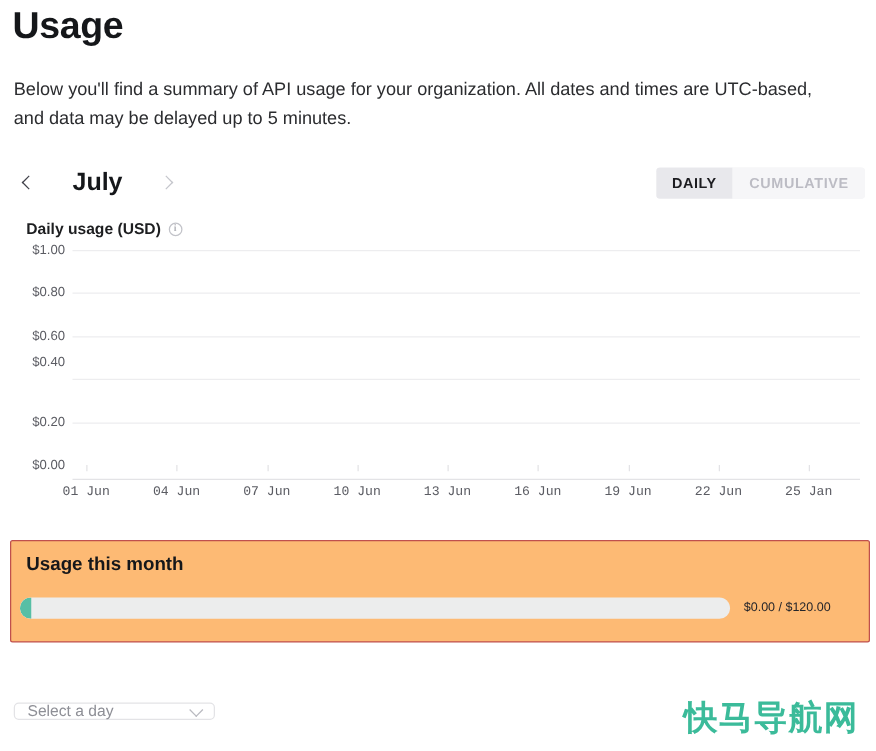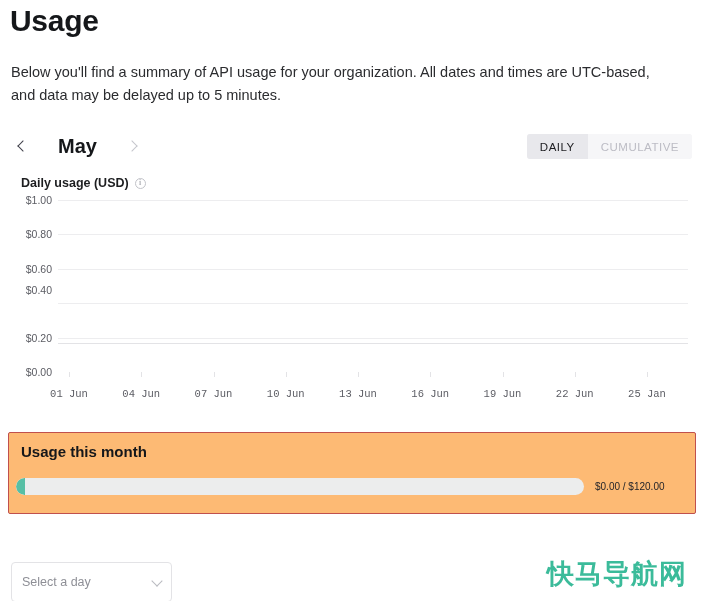--- a/index.html
+++ b/index.html
@@ -70,21 +70,21 @@
     right: 9px; top: 134px;
     display: flex;
     background: #f4f4f6;
     border-radius: 3px;
     overflow: hidden;
     height: 25px;
   }
   .seg {
     display: flex; align-items: center; justify-content: center;
     font-size: 11.5px;
-    font-weight: 400;
+    font-weight: 700;
     letter-spacing: 0.5px;
     padding: 0 13px;
     border: none;
     background: transparent;
     cursor: pointer;
     height: 25px;
   }
   .seg.active { background: #e8e8ec; color: #1c1c20; }
   .seg.inactive { background: #f6f6f8; color: #bcbcc4; }
 
@@ -127,21 +127,21 @@
     position: absolute;
     right: 6px;
     font-size: 10.5px;
     color: #5b5c63;
     transform: translateY(-50%);
     white-space: nowrap;
   }
   .plot {
     position: absolute;
     left: 58px; top: 0;
-    width: 630px; height: 144px; font-family: Liberation Mono, monospace;
+    width: 630px; height: 184px; font-family: Liberation Mono, monospace;
   }
   .gridline {
     position: absolute;
     left: 0; width: 630px;
     height: 1px;
     background: #ededef;
   }
   .axis-line {
     position: absolute;
     left: 0; bottom: 0;
@@ -219,21 +219,21 @@
     color: #15171a;
   }
   .selects {
     position: absolute;
     left: 11px; top: 562px;
     display: flex;
     gap: 10px;
   }
   .select-box {
     position: relative;
-    height: 40px;
+    height: 14px;
     border: 1px solid #e3e3e6;
     border-radius: 4px;
     background: #fff;
     display: flex;
     align-items: center;
     padding: 0 10px;
     cursor: pointer;
   }
   .select-day { width: 161px; }
   .select-members { width: 178px; }
@@ -271,21 +271,21 @@
 
 <div class="page">
 
   <div class="page-title">Usage</div>
   <div class="page-desc">Below you'll find a summary of API usage for your organization. All dates and times are UTC-based, and data may be delayed up to 5 minutes.</div>
 
   <div class="month-nav">
     <button class="chev-btn">
       <span class="chev chev-prev"></span>
     </button>
-    <div class="month-label">May</div>
+    <div class="month-label">July</div>
     <button class="chev-btn">
       <span class="chev chev-next"></span>
     </button>
   </div>
 
   <div class="seg-toggle">
     <button class="seg active">DAILY</button>
     <button class="seg inactive">CUMULATIVE</button>
   </div>
 

